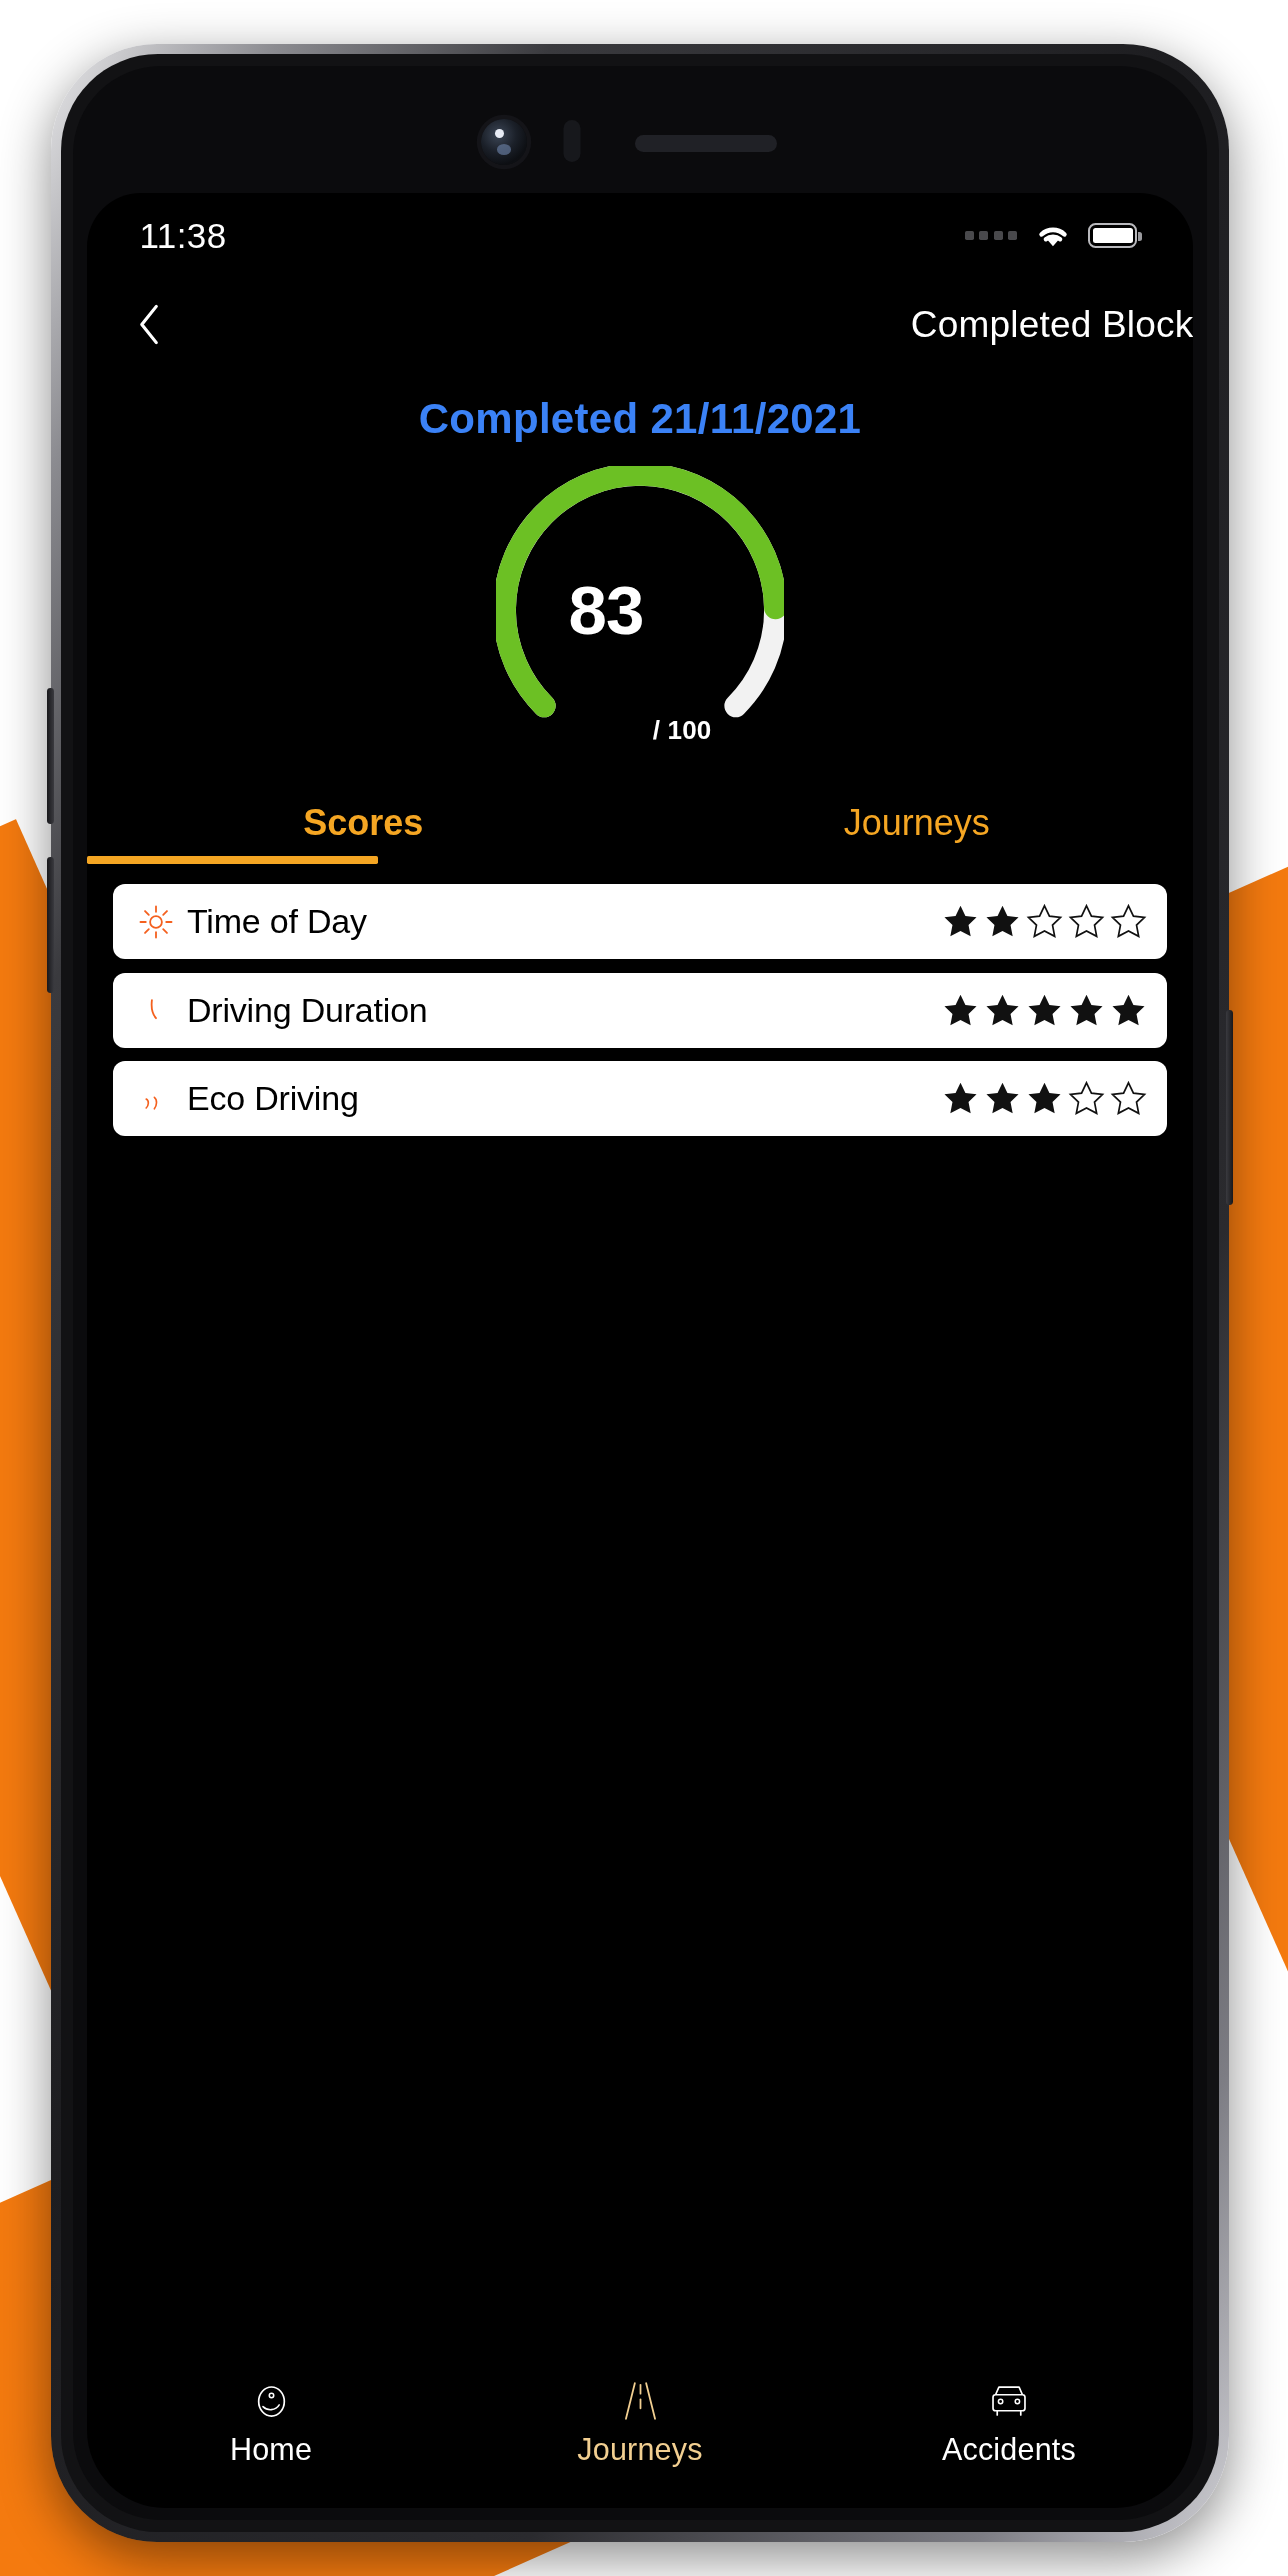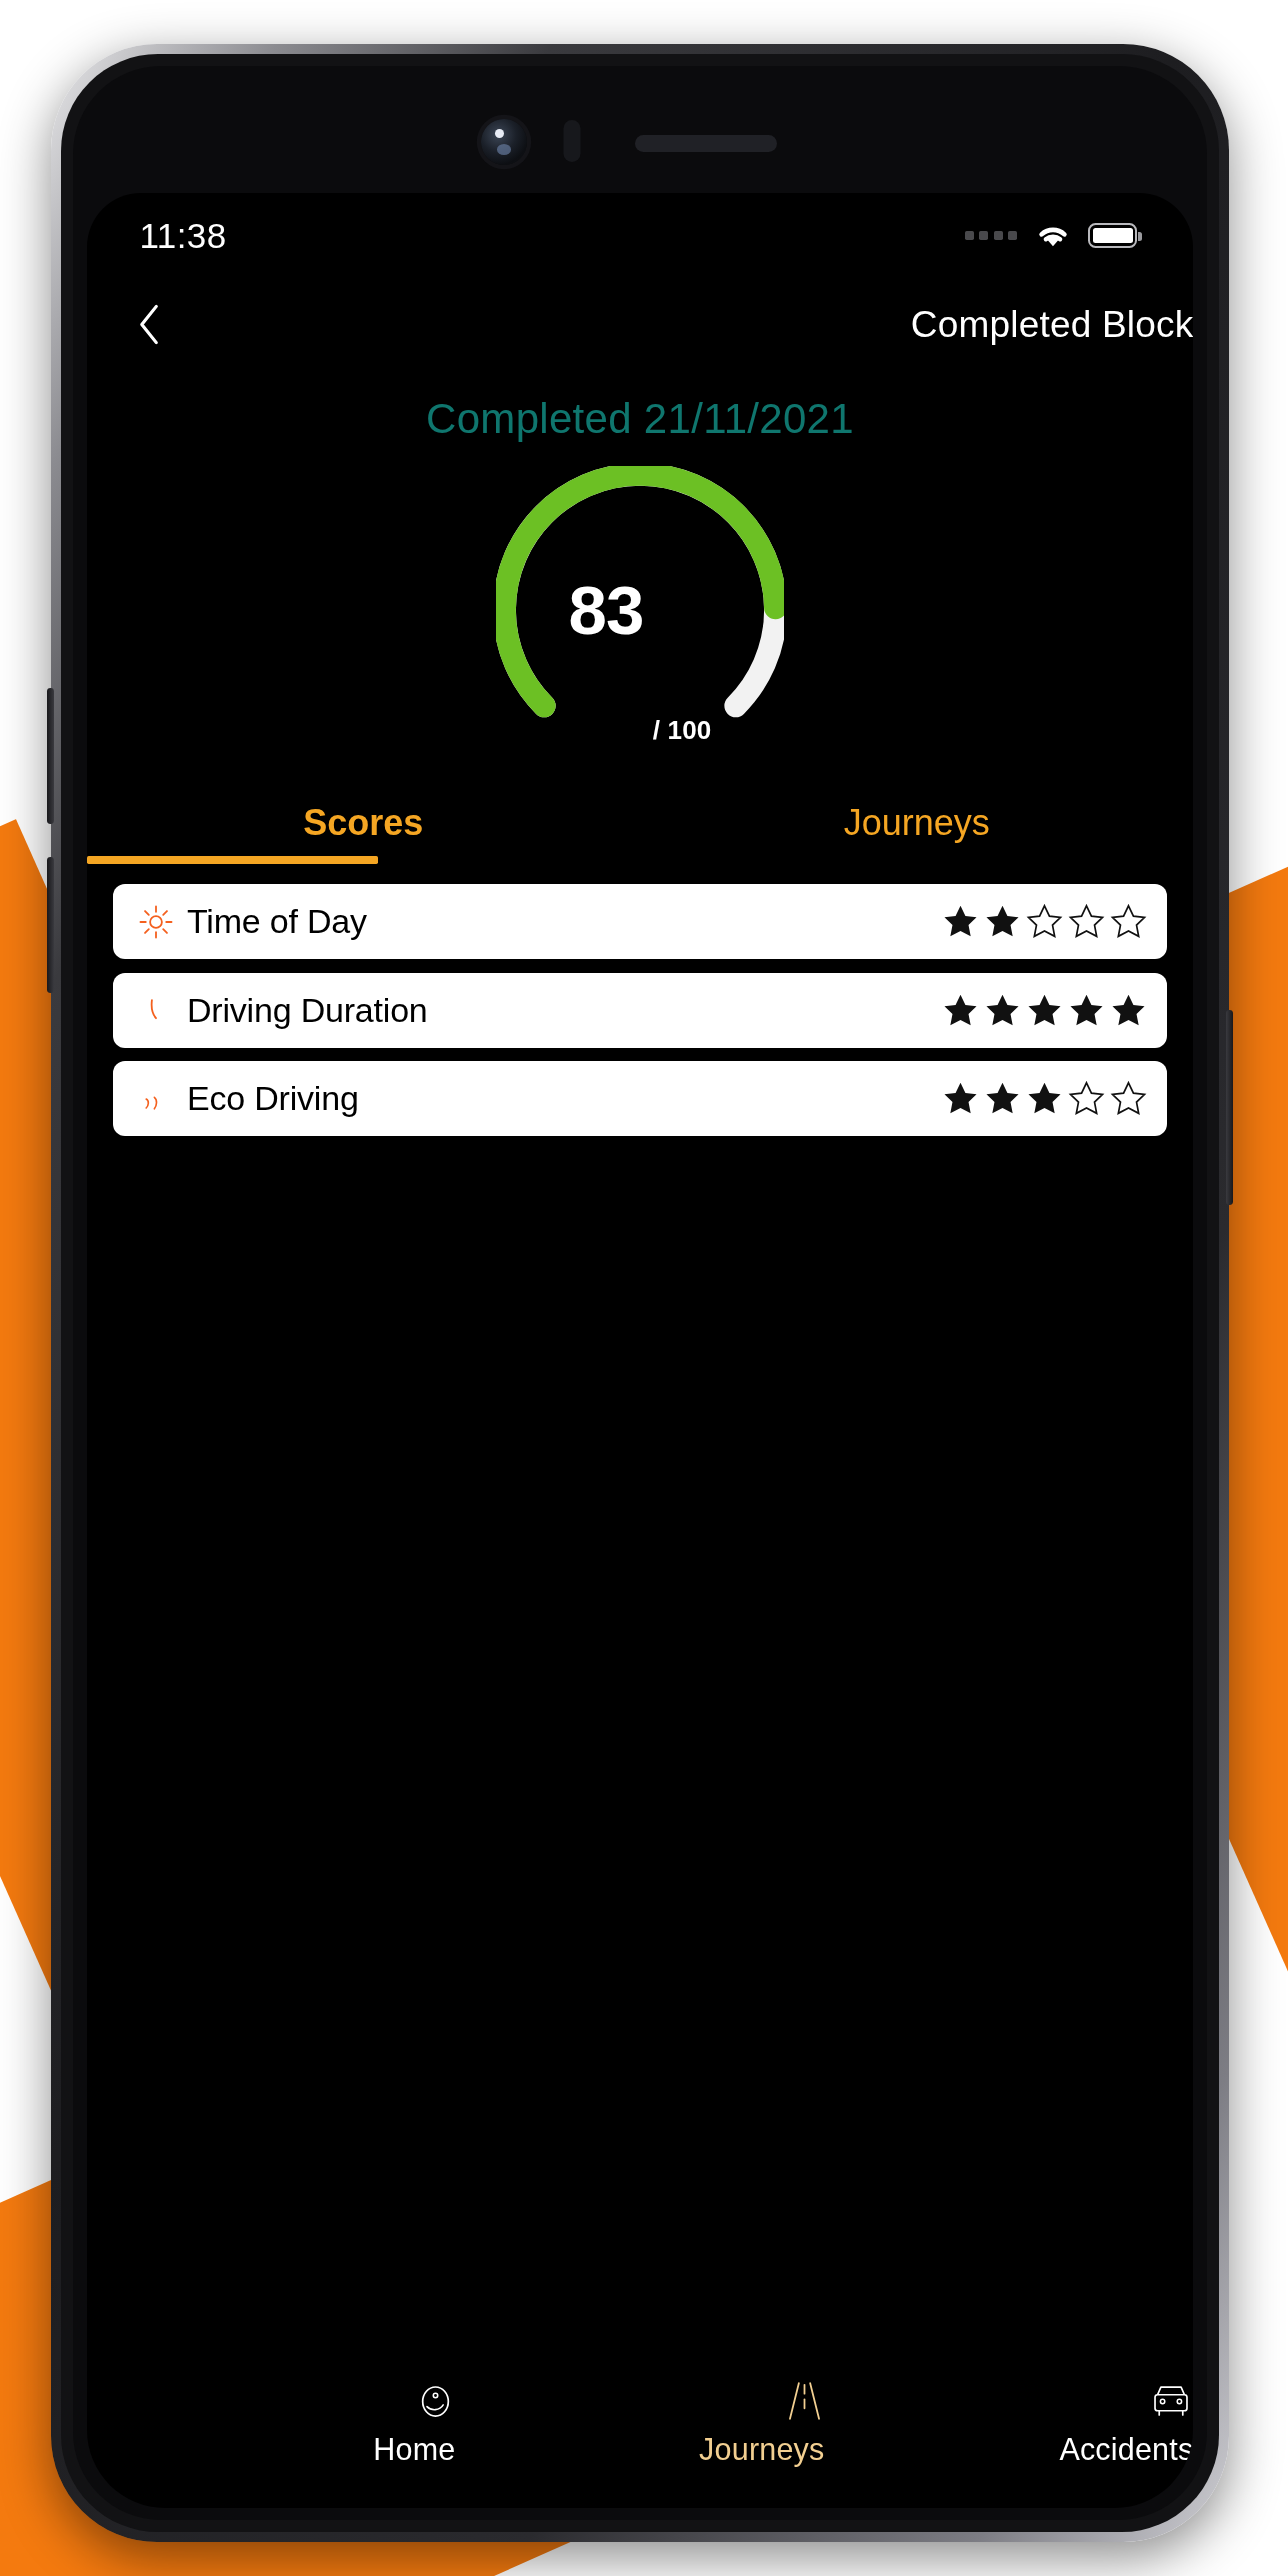--- a/index.html
+++ b/index.html
@@ -160,22 +160,22 @@
     position:absolute; left:34px; top:50%; transform:translateY(-50%);
     width:59px; height:59px; display:flex; align-items:center; justify-content:center;
   }
   .header-title {
     color:#ffffff; font-size:37px; font-weight:400; letter-spacing:0.2px;
   }
 
   
   .completed-date {
     position:absolute; left:0; top:202px; width:100%;
-    text-align:center; color:#0f766e;
-    font-size:42px; font-weight:400; letter-spacing:0.3px;
+    text-align:center; color:#3b82f6;
+    font-size:42px; font-weight:700; letter-spacing:0.3px;
   }
 
   
   .gauge-wrap {
     position:absolute; left:50%; top:273px;
     transform:translateX(-50%);
     width:288px; height:288px;
   }
   .gauge-wrap svg { display:block; width:288px; height:288px; }
   .gauge-center {
@@ -227,21 +227,21 @@
   .stars { display:flex; align-items:center; gap:5.1px; }
   .stars svg { display:block; }
 
   
   .bottom-nav {
     position:absolute; left:0; bottom:0; width:100%; height:144px;
     display:flex; align-items:flex-start; padding-top:15.3px;
   }
   .nav-item {
     flex:1; display:flex; flex-direction:column;
-    align-items:flex-end; justify-content:flex-start; gap:8.5px;
+    align-items:center; justify-content:flex-start; gap:8.5px;
   }
   .nav-icon { height:44px; display:flex; align-items:center; justify-content:center; }
   .nav-label { font-size:30.5px; color:#ffffff; letter-spacing:0.2px; }
   .nav-item.active .nav-label { color:#f2cf91; }
 </style>
 </head>
 <body>
 
 <div class="bg-root">
   <div class="orange-right"></div>

